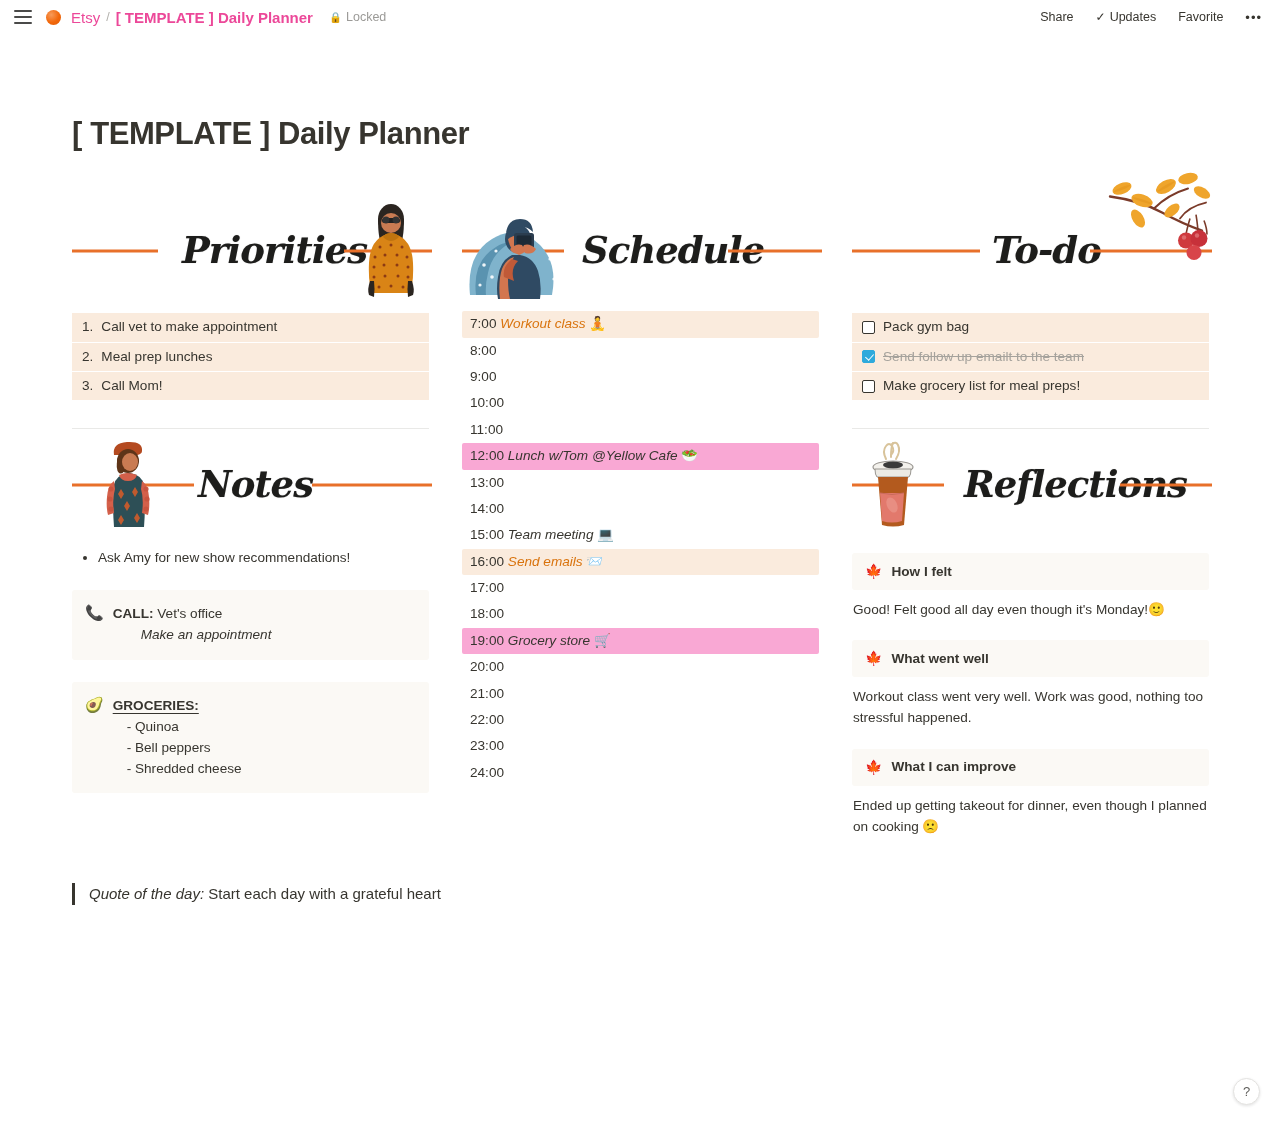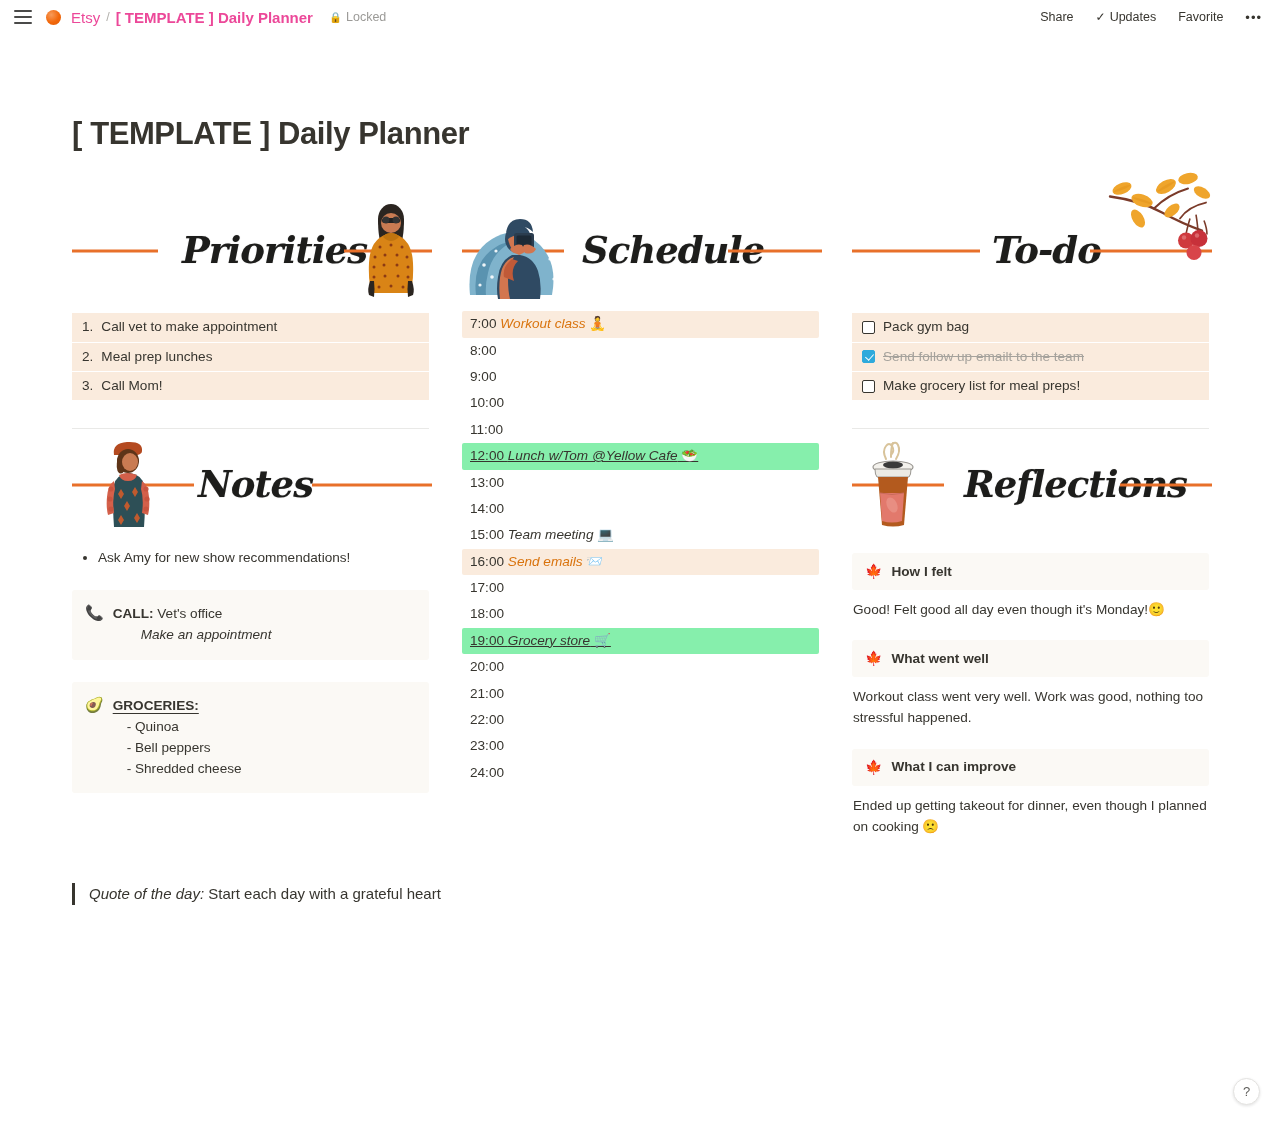--- a/index.html
+++ b/index.html
@@ -96,21 +96,21 @@
   }
   .art { position: absolute; top: 50%; transform: translateY(-50%); }
   .row {
     font-size: 13.6px;
     line-height: 1.5;
     padding: 3px 6px 3px 8px;
     border-radius: 2px;
     color: #37352f;
   }
   .row.peach { background: #faebdd; }
-  .row.gray  { background: #86efac; text-decoration: underline; }
+  .row.gray  { background: #f9a8d4; }
   .row .orange-text { color: #d9730d; font-style: italic; }
   .row .ital { font-style: italic; }
   .row .ital-ul { font-style: italic; text-decoration: underline; text-underline-offset: 2px; }
 
   .ol { list-style: none; margin: 0; padding: 0; }
   .ol li {
     background: #faebdd;
     font-size: 13.6px;
     line-height: 1.5;
     padding: 4px 8px 4px 10px;

